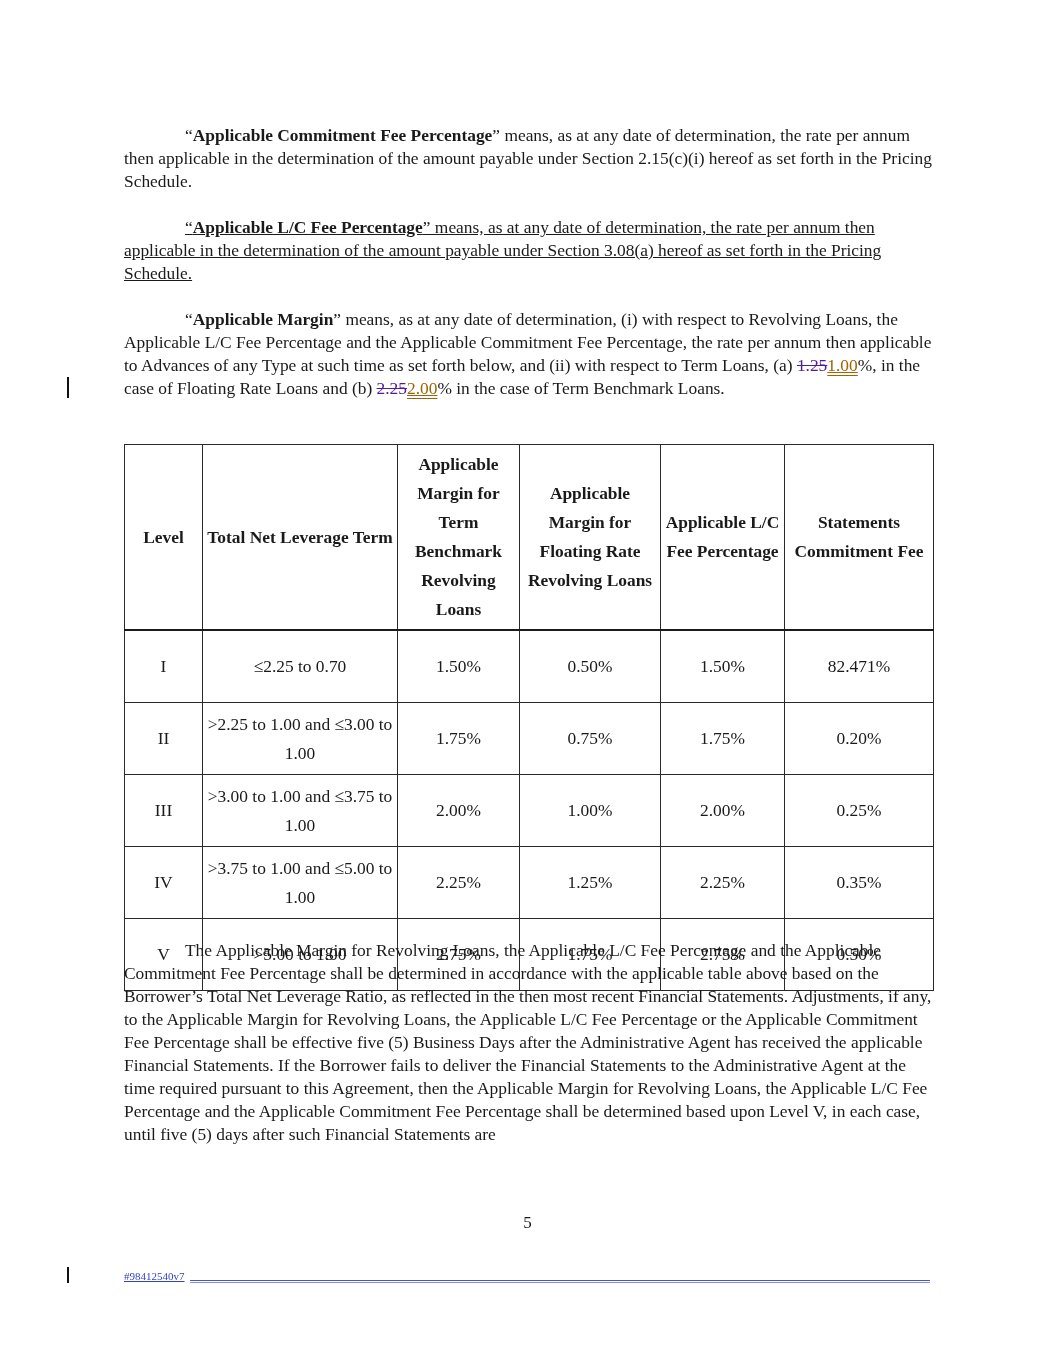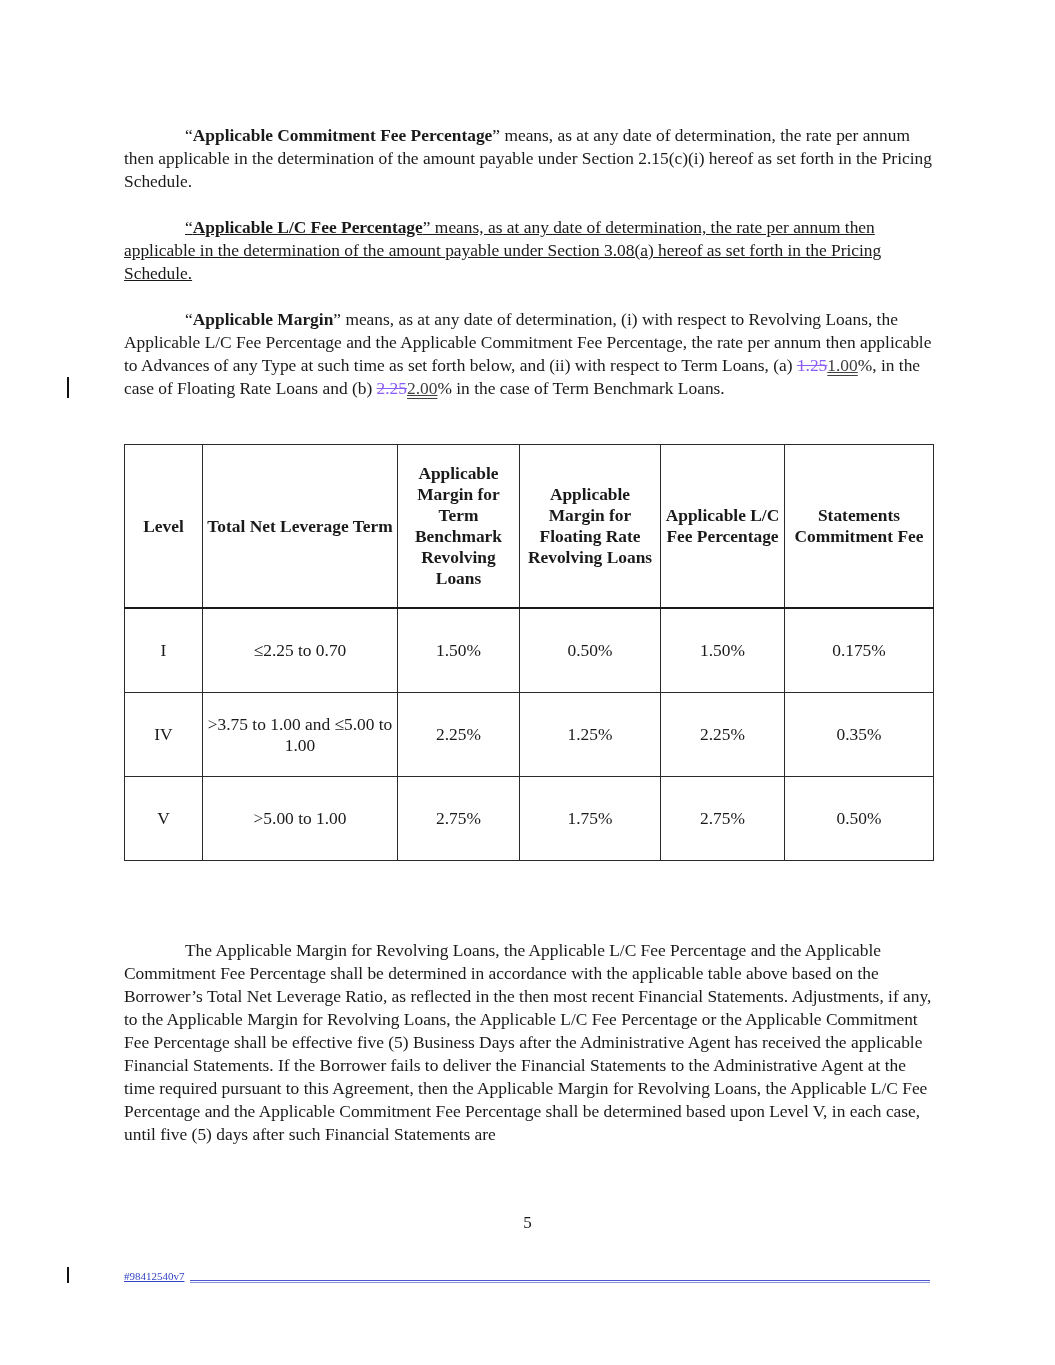--- a/index.html
+++ b/index.html
@@ -9,33 +9,33 @@
     color: #1a1a1a;
   }
   .page { position: absolute; left: 0; top: 0; width: 1055px; height: 1365px; }
   .para {
     position: absolute; left: 124px; width: 808px;
     font-size: 17.4px; line-height: 23px; margin: 0;
     text-align: left;
   }
   .para .indent { display: inline-block; width: 61px; }
   .para b { font-weight: bold; }
-  .del { color: #8b5cf6; text-decoration: line-through; }
-  .ins { color: #404040; text-decoration: underline double; }
+  .del { color: #4c1d95; text-decoration: line-through; }
+  .ins { color: #a16207; text-decoration: underline double; }
   .change-bar {
     position: absolute; left: 67px; width: 2px; background: #111;
   }
   table.pricing {
     position: absolute; left: 124px; top: 444px; width: 809px;
     border-collapse: collapse; font-size: 17.4px;
     table-layout: fixed;
   }
   table.pricing th, table.pricing td {
     border: 1px solid #2a2a2a; text-align: center; vertical-align: middle;
-    padding: 11px 4px; line-height: 21px;
+    padding: 5px 4px; line-height: 29px;
   }
   table.pricing th { font-weight: bold; height: 140px; }
   table.pricing thead tr { border-bottom: 2px solid #1a1a1a; }
   table.pricing thead th { border-bottom: 2px solid #1a1a1a; }
   table.pricing td { height: 61px; font-weight: normal; }
   .page-number {
     position: absolute; left: 0; width: 1055px; top: 1213px;
     text-align: center; font-size: 17px;
   }
   .footer-id {
@@ -80,21 +80,37 @@
         <th>Statements Commitment Fee</th>
       </tr>
     </thead>
     <tbody>
       <tr>
         <td>I</td>
         <td>≤2.25 to 0.70</td>
         <td>1.50%</td>
         <td>0.50%</td>
         <td>1.50%</td>
-        <td>0.175%</td>
+        <td>82.471%</td>
+      </tr>
+      <tr>
+        <td>II</td>
+        <td>&gt;2.25 to 1.00 and ≤3.00 to 1.00</td>
+        <td>1.75%</td>
+        <td>0.75%</td>
+        <td>1.75%</td>
+        <td>0.20%</td>
+      </tr>
+      <tr>
+        <td>III</td>
+        <td>&gt;3.00 to 1.00 and ≤3.75 to 1.00</td>
+        <td>2.00%</td>
+        <td>1.00%</td>
+        <td>2.00%</td>
+        <td>0.25%</td>
       </tr>
       <tr>
         <td>IV</td>
         <td>&gt;3.75 to 1.00 and ≤5.00 to 1.00</td>
         <td>2.25%</td>
         <td>1.25%</td>
         <td>2.25%</td>
         <td>0.35%</td>
       </tr>
       <tr>

